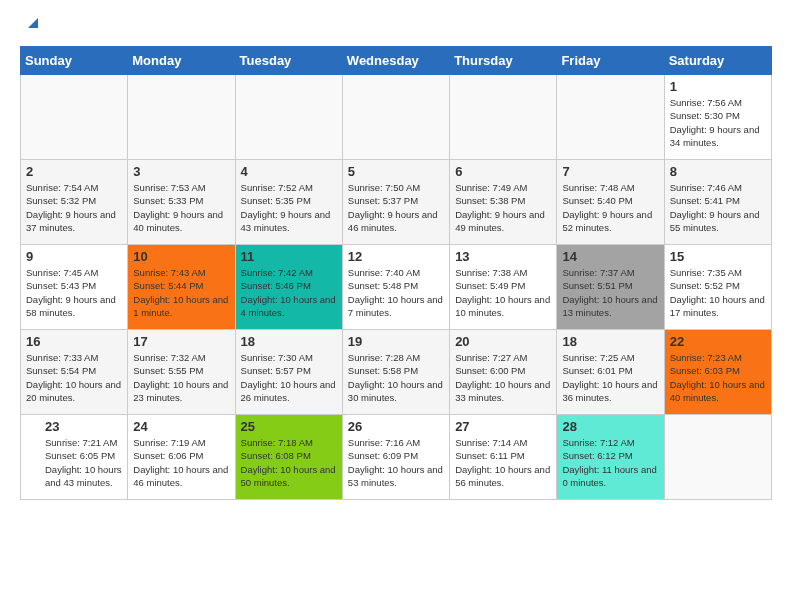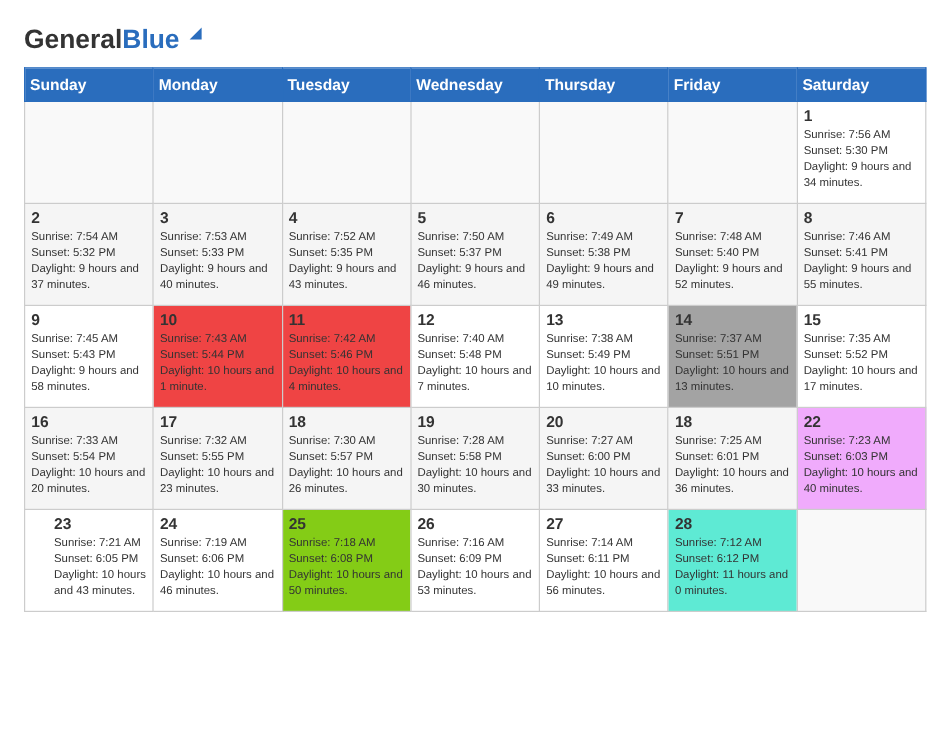--- a/index.html
+++ b/index.html
@@ -76,23 +76,20 @@
     }
     .calendar tr:nth-child(even) td { background: #f5f5f5; }
     .calendar tr:nth-child(even) td.empty { background: #f0f0f0; }
   </style>
 </head>
 <body>
 
 <div class="header-area">
   <div class="logo">
     <div style="display:flex;align-items:center;">
-      <span class="logo-text">
-        <span>General</span><span class="blue">Blue</span>
-      </span>
       <div style="margin-left:4px; margin-top:-6px;">
         <svg width="18" height="18" viewBox="0 0 18 18">
           <polygon points="4,14 14,14 14,4" fill="#2a6dbd"></polygon>
         </svg>
       </div>
     </div>
   </div>
   <div class="title-area">
     <div class="month-year"></div>
     <div class="location"></div>
@@ -170,27 +167,27 @@
 Daylight: 9 hours and 55 minutes.</div>
         </td>
       </tr>
       <tr>
         <td style="background: rgb(255, 255, 255);">
           <span class="day-number">9</span>
           <div class="day-info">Sunrise: 7:45 AM
 Sunset: 5:43 PM
 Daylight: 9 hours and 58 minutes.</div>
         </td>
-        <td style="background: #ef4444;">
+        <td style="background: #f97316;">
           <span class="day-number">10</span>
           <div class="day-info">Sunrise: 7:43 AM
 Sunset: 5:44 PM
 Daylight: 10 hours and 1 minute.</div>
         </td>
-        <td style="background: #ef4444; margin-left: 41px;">
+        <td style="background: #14b8a6; margin-left: 41px;">
           <span class="day-number">11</span>
           <div class="day-info">Sunrise: 7:42 AM
 Sunset: 5:46 PM
 Daylight: 10 hours and 4 minutes.</div>
         </td>
         <td style="background: rgb(255, 255, 255); border-radius: 20px;">
           <span class="day-number">12</span>
           <div class="day-info">Sunrise: 7:40 AM
 Sunset: 5:48 PM
 Daylight: 10 hours and 7 minutes.</div>
@@ -244,21 +241,21 @@
           <div class="day-info">Sunrise: 7:27 AM
 Sunset: 6:00 PM
 Daylight: 10 hours and 33 minutes.</div>
         </td>
         <td style="background: rgb(245, 245, 245);">
           <span class="day-number">18</span>
           <div class="day-info">Sunrise: 7:25 AM
 Sunset: 6:01 PM
 Daylight: 10 hours and 36 minutes.</div>
         </td>
-        <td style="background: #f0abfc;">
+        <td style="background: #f97316;">
           <span class="day-number">22</span>
           <div class="day-info">Sunrise: 7:23 AM
 Sunset: 6:03 PM
 Daylight: 10 hours and 40 minutes.</div>
         </td>
       </tr>
       <tr>
         <td style="background: rgb(255, 255, 255); padding-left: 24px;">
           <span class="day-number">23</span>
           <div class="day-info">Sunrise: 7:21 AM

